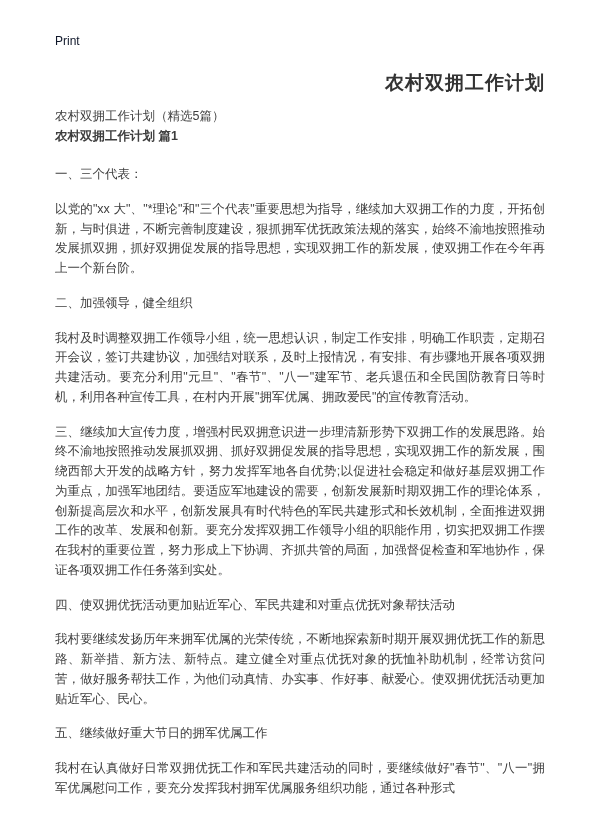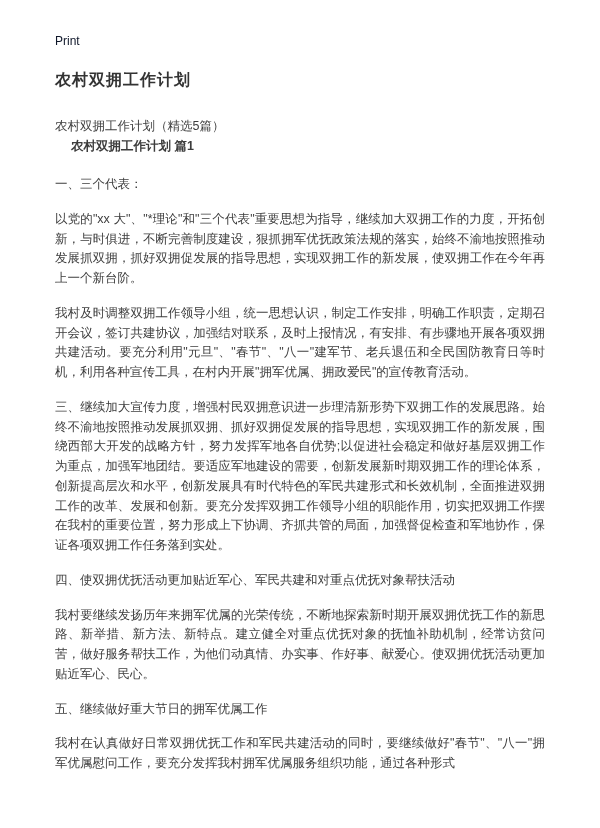--- a/index.html
+++ b/index.html
@@ -16,35 +16,35 @@
     padding: 34px 55px 40px 55px;
     font-family: "Liberation Sans", "DejaVu Sans", sans-serif;
     color: #3d3d3d;
   }
   .print-label {
     font-size: 12px;
     color: #0f172a;
     margin: 0 0 22px 0;
   }
   .doc-title {
-    font-size: 16px;
+    font-size: 19px;
     font-weight: bold;
-    text-align: left;
+    text-align: right;
     color: #333333;
-    margin: 0 0 27px 0;
+    margin: 0 0 12px 0;
     letter-spacing: 1px;
   }
   .doc-subtitle {
     font-size: 12.5px;
     margin: 0 0 3px 0;
   }
   .section-heading {
     font-size: 12.5px;
     font-weight: bold;
-    margin: 0 0 20px 16px;
+    margin: 0 0 20px 0;
   }
   .block {
     font-size: 12.5px;
     line-height: 1.58;
     margin: 0 0 15px 0;
     text-align: justify;
     text-justify: inter-ideograph;
     word-break: break-all;
   }
   .block.heading {
@@ -59,20 +59,21 @@
 
   <h1 class="doc-title">农村双拥工作计划</h1>
 
   <p class="doc-subtitle">农村双拥工作计划（精选5篇）</p>
 
   <p class="section-heading">农村双拥工作计划 篇1</p>
 
   <p class="block heading">一、三个代表：</p>
   <p class="block">以党的"xx 大"、"*理论"和"三个代表"重要思想为指导，继续加大双拥工作的力度，开拓创新，与时俱进，不断完善制度建设，狠抓拥军优抚政策法规的落实，始终不渝地按照推动发展抓双拥，抓好双拥促发展的指导思想，实现双拥工作的新发展，使双拥工作在今年再上一个新台阶。</p>
 
+  <p class="block heading">二、加强领导，健全组织</p>
   <p class="block">我村及时调整双拥工作领导小组，统一思想认识，制定工作安排，明确工作职责，定期召开会议，签订共建协议，加强结对联系，及时上报情况，有安排、有步骤地开展各项双拥共建活动。要充分利用"元旦"、"春节"、"八一"建军节、老兵退伍和全民国防教育日等时机，利用各种宣传工具，在村内开展"拥军优属、拥政爱民"的宣传教育活动。</p>
 
   <p class="block">三、继续加大宣传力度，增强村民双拥意识进一步理清新形势下双拥工作的发展思路。始终不渝地按照推动发展抓双拥、抓好双拥促发展的指导思想，实现双拥工作的新发展，围绕西部大开发的战略方针，努力发挥军地各自优势;以促进社会稳定和做好基层双拥工作为重点，加强军地团结。要适应军地建设的需要，创新发展新时期双拥工作的理论体系，创新提高层次和水平，创新发展具有时代特色的军民共建形式和长效机制，全面推进双拥工作的改革、发展和创新。要充分发挥双拥工作领导小组的职能作用，切实把双拥工作摆在我村的重要位置，努力形成上下协调、齐抓共管的局面，加强督促检查和军地协作，保证各项双拥工作任务落到实处。</p>
 
   <p class="block heading">四、使双拥优抚活动更加贴近军心、军民共建和对重点优抚对象帮扶活动</p>
   <p class="block">我村要继续发扬历年来拥军优属的光荣传统，不断地探索新时期开展双拥优抚工作的新思路、新举措、新方法、新特点。建立健全对重点优抚对象的抚恤补助机制，经常访贫问苦，做好服务帮扶工作，为他们动真情、办实事、作好事、献爱心。使双拥优抚活动更加贴近军心、民心。</p>
 
   <p class="block heading">五、继续做好重大节日的拥军优属工作</p>
   <p class="block">我村在认真做好日常双拥优抚工作和军民共建活动的同时，要继续做好"春节"、"八一"拥军优属慰问工作，要充分发挥我村拥军优属服务组织功能，通过各种形式</p>
 </div>

